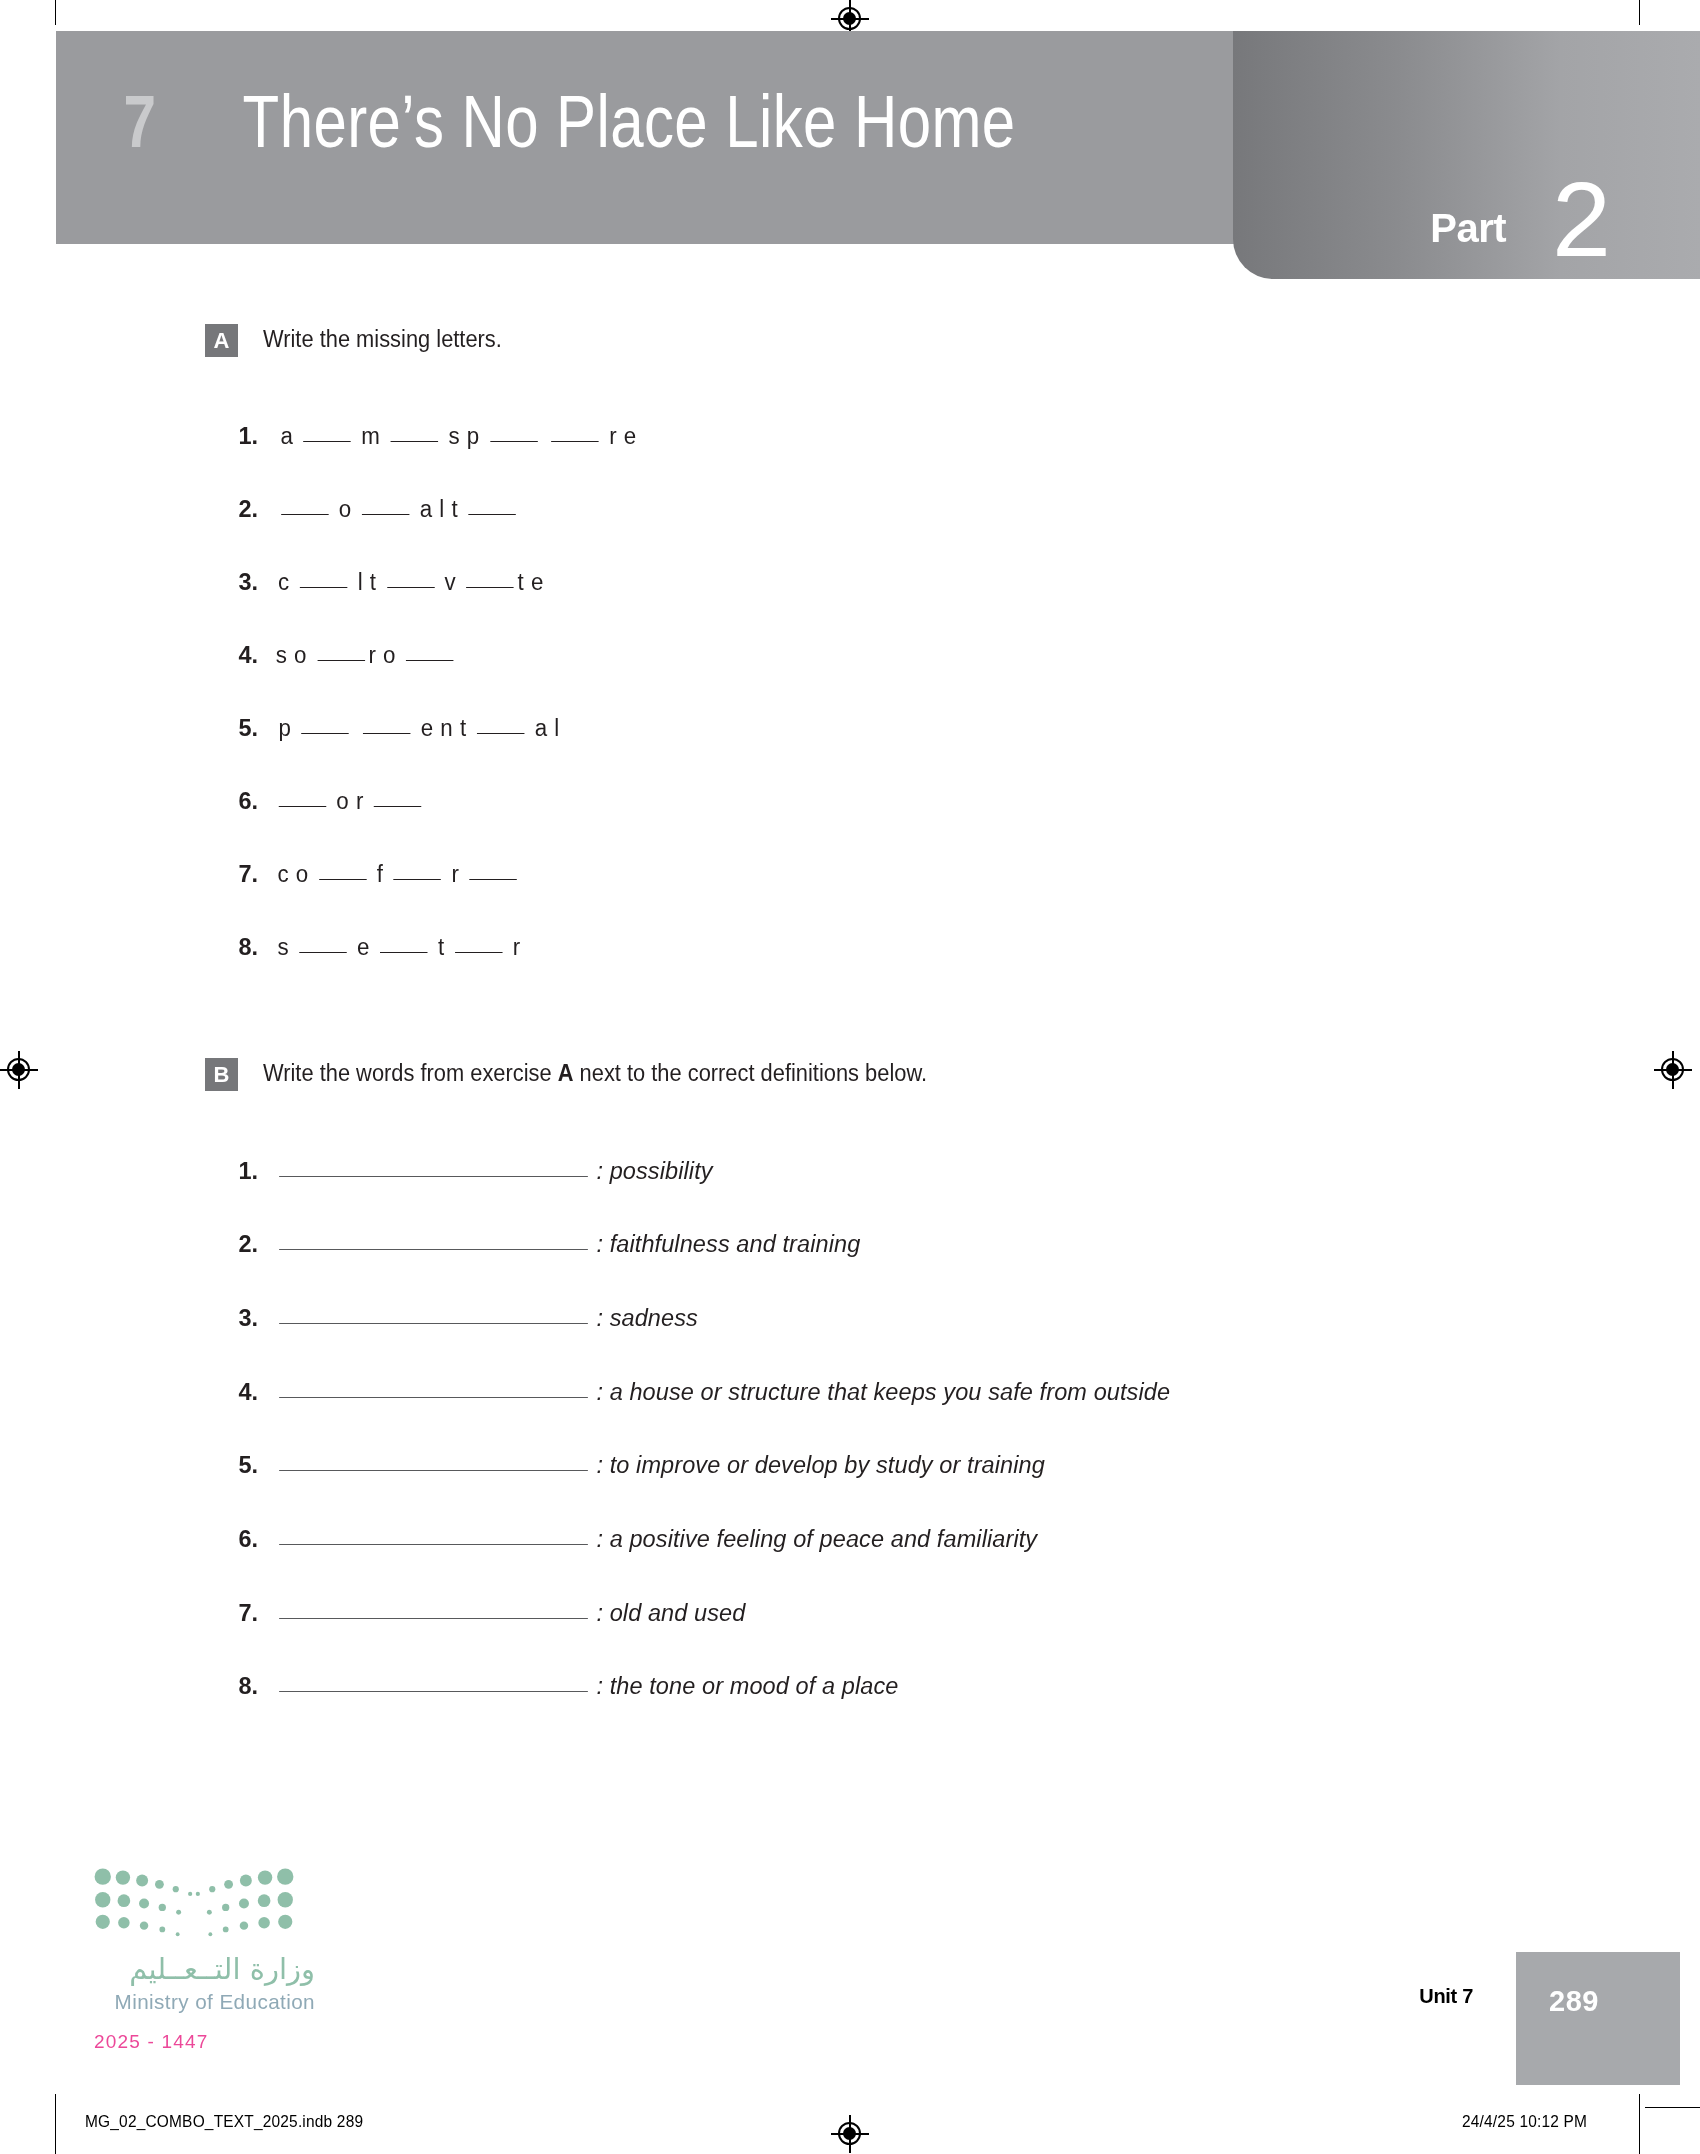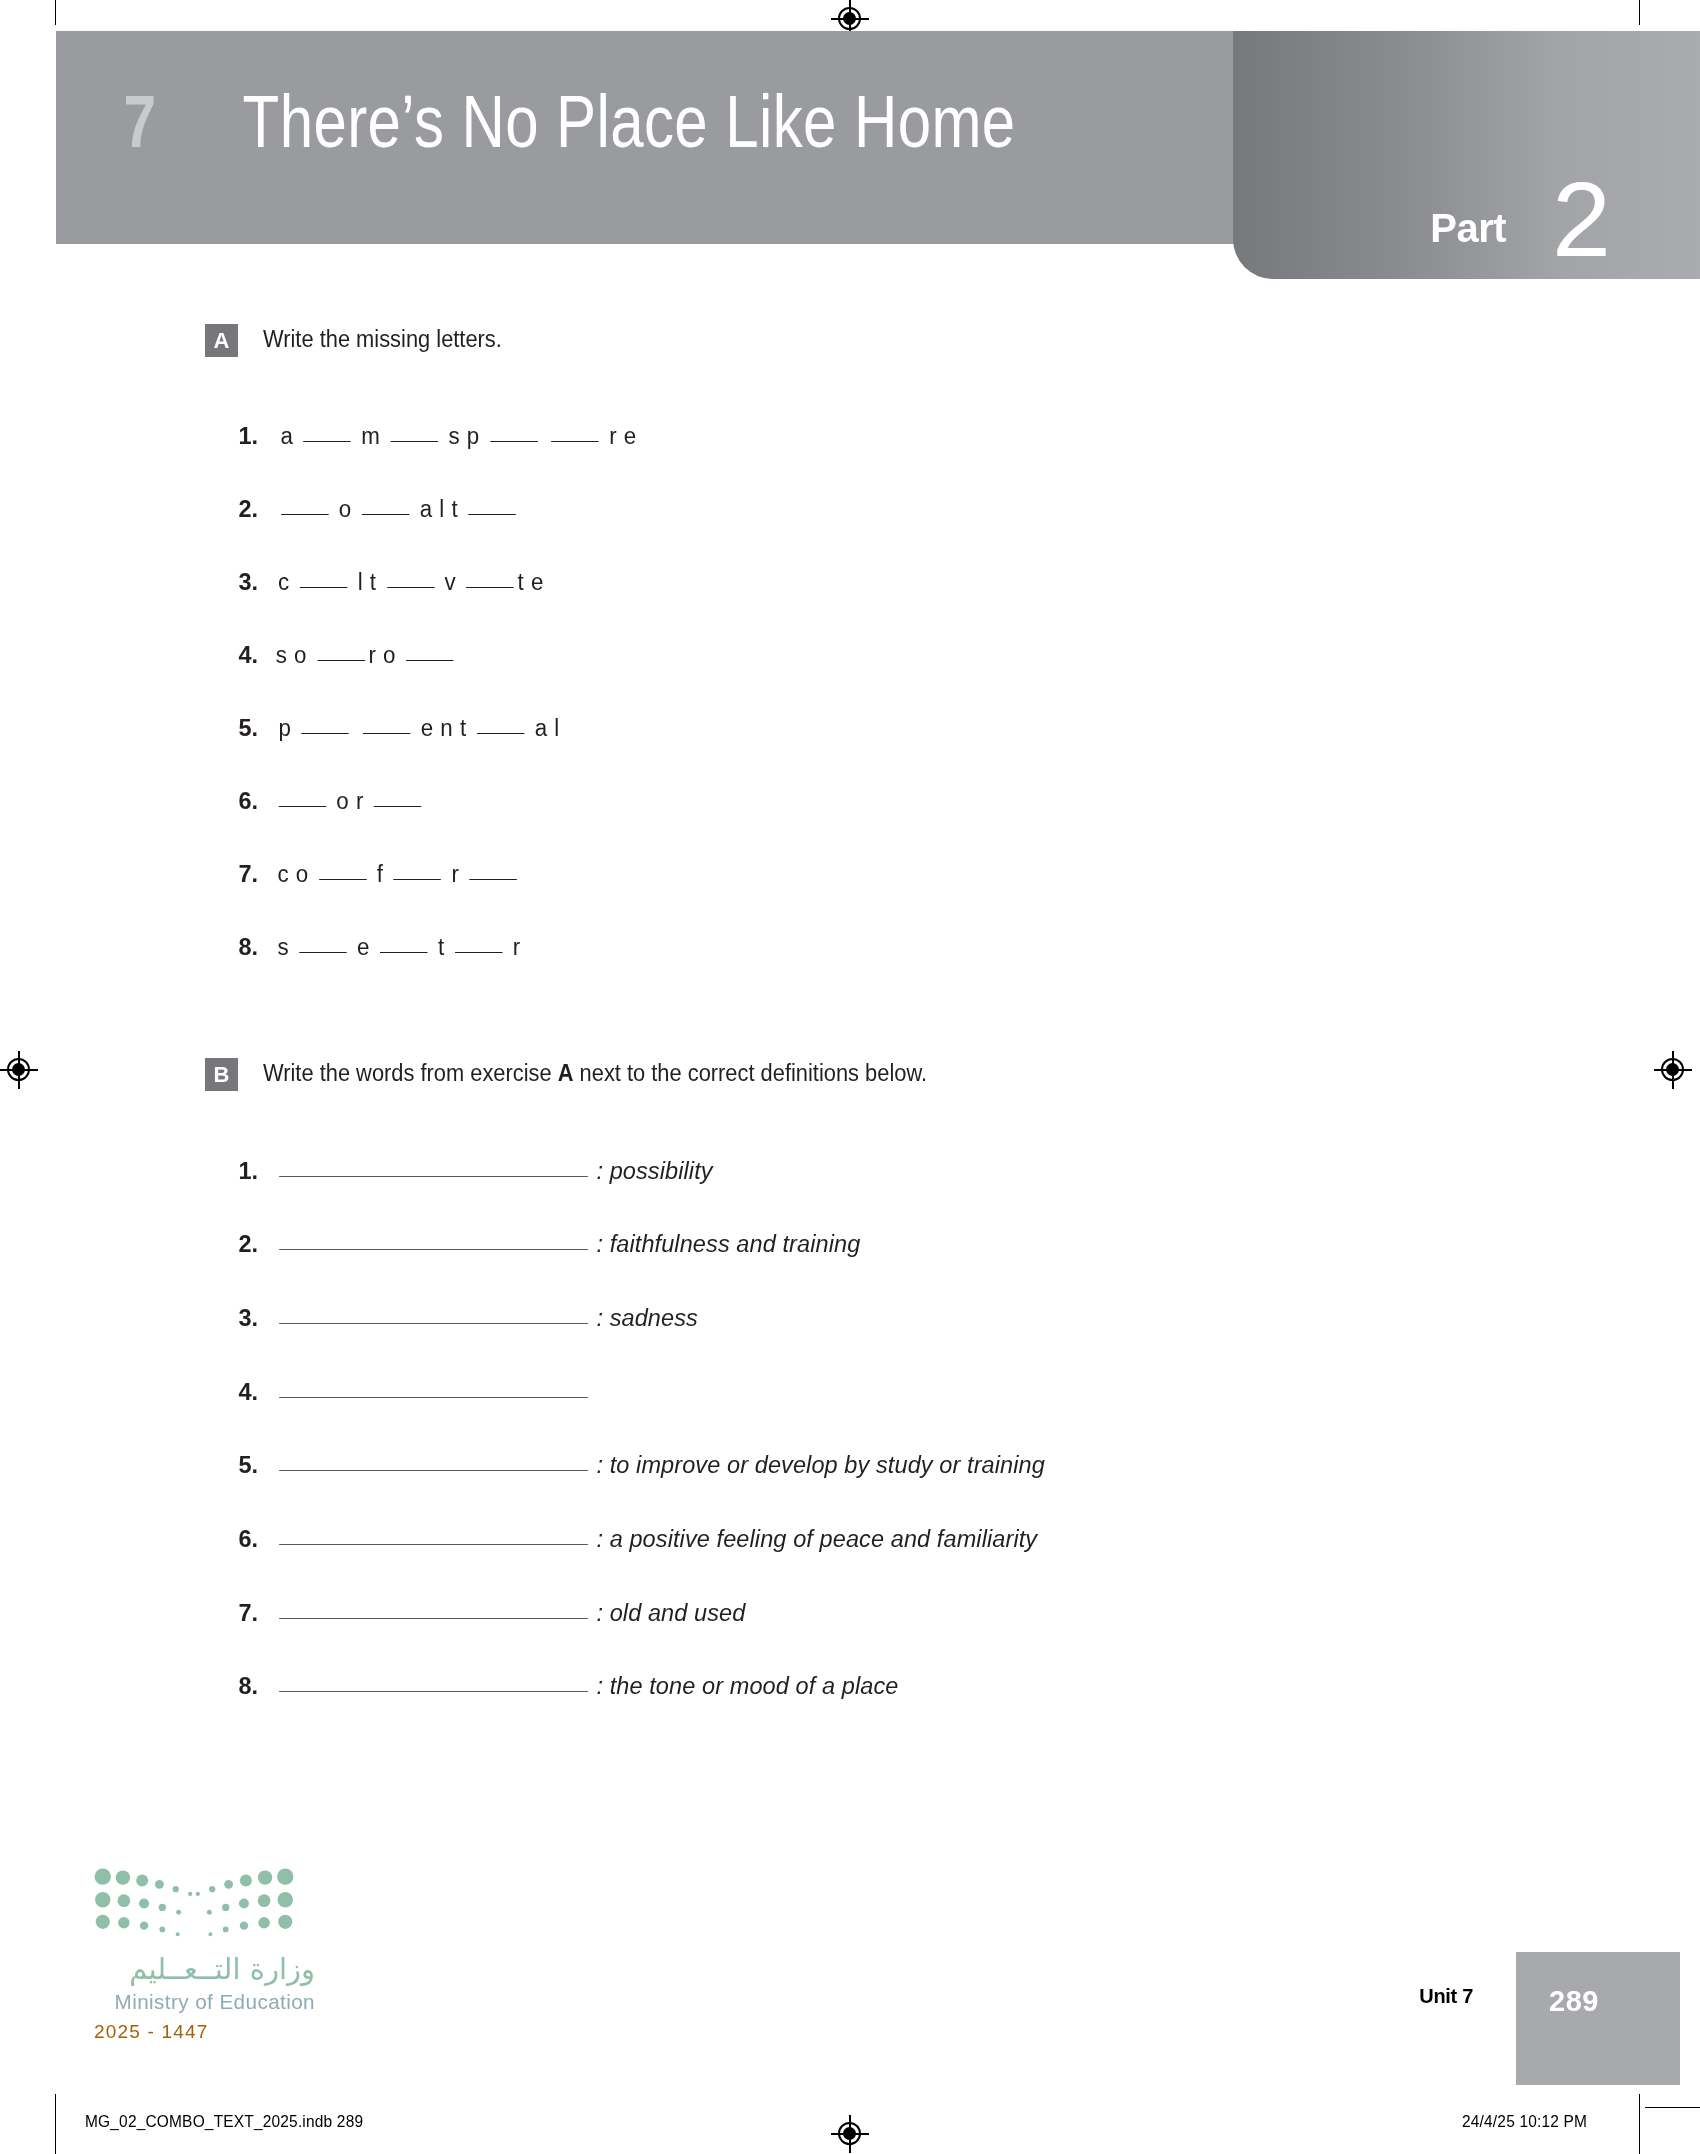--- a/index.html
+++ b/index.html
@@ -229,23 +229,23 @@
     font-family: "DejaVu Sans", sans-serif;
   }
   #moe-en {
     margin-top: 3.8px;
     font-size: 20.7px;
     color: #8fa9b6;
     letter-spacing: 0.4px;
     text-align: right;
   }
   #moe-years {
-    margin-top: 7px;
+    margin-top: 17px;
     font-size: 19px;
-    color: #a16207;
+    color: #ec4899;
     letter-spacing: 1.2px;
   }
 
   #unit-footer-label {
     position: absolute;
     right: 227px;
     top: 1985px;
     font-size: 20px;
     font-weight: 700;
     color: #000000;
@@ -396,20 +396,21 @@
     <span class="def-text">: faithfulness and training</span>
   </div>
   <div class="q-row" style="left:221px;top:1305px;">
     <span class="q-num">3.</span>
     <span class="q-body"><span class="blank-long"></span></span>
     <span class="def-text">: sadness</span>
   </div>
   <div class="q-row" style="left:221px;top:1379px;">
     <span class="q-num">4.</span>
     <span class="q-body"><span class="blank-long"></span></span>
+    <span class="def-text">: a house or structure that keeps you safe from outside</span>
   </div>
   <div class="q-row" style="left:221px;top:1452px;">
     <span class="q-num">5.</span>
     <span class="q-body"><span class="blank-long"></span></span>
     <span class="def-text">: to improve or develop by study or training</span>
   </div>
   <div class="q-row" style="left:221px;top:1526px;">
     <span class="q-num">6.</span>
     <span class="q-body"><span class="blank-long"></span></span>
     <span class="def-text">: a positive feeling of peace and familiarity</span>

